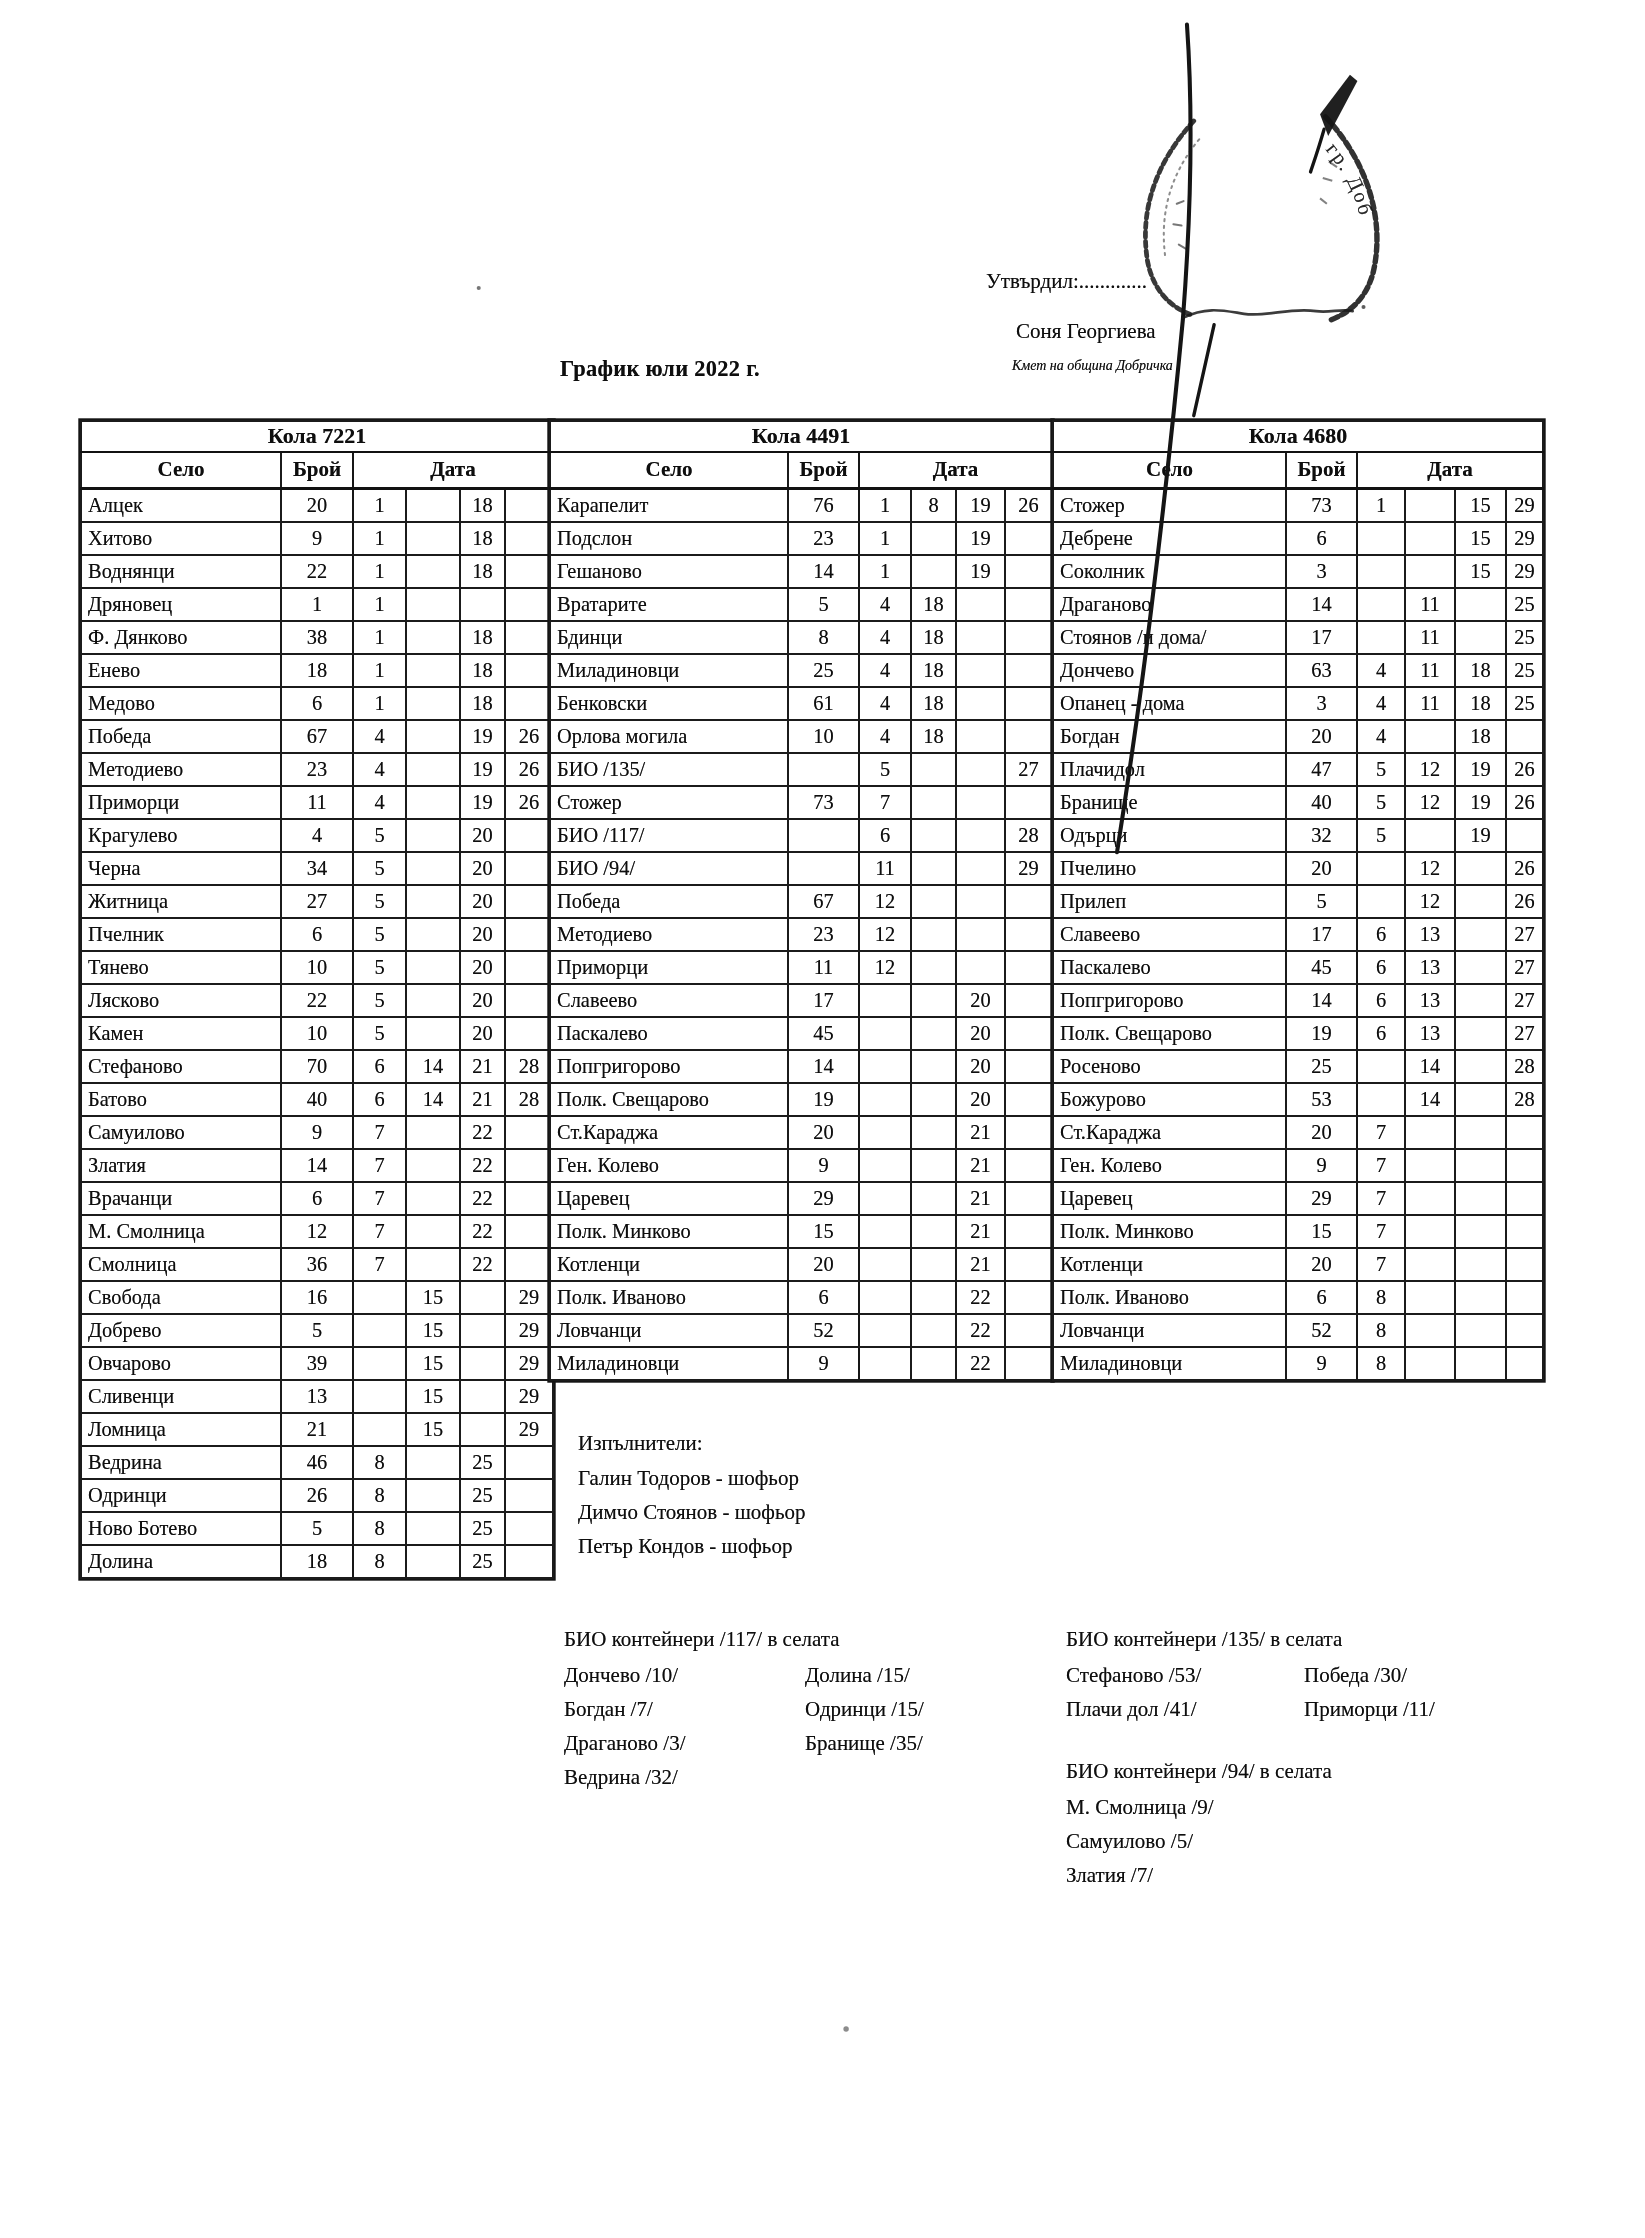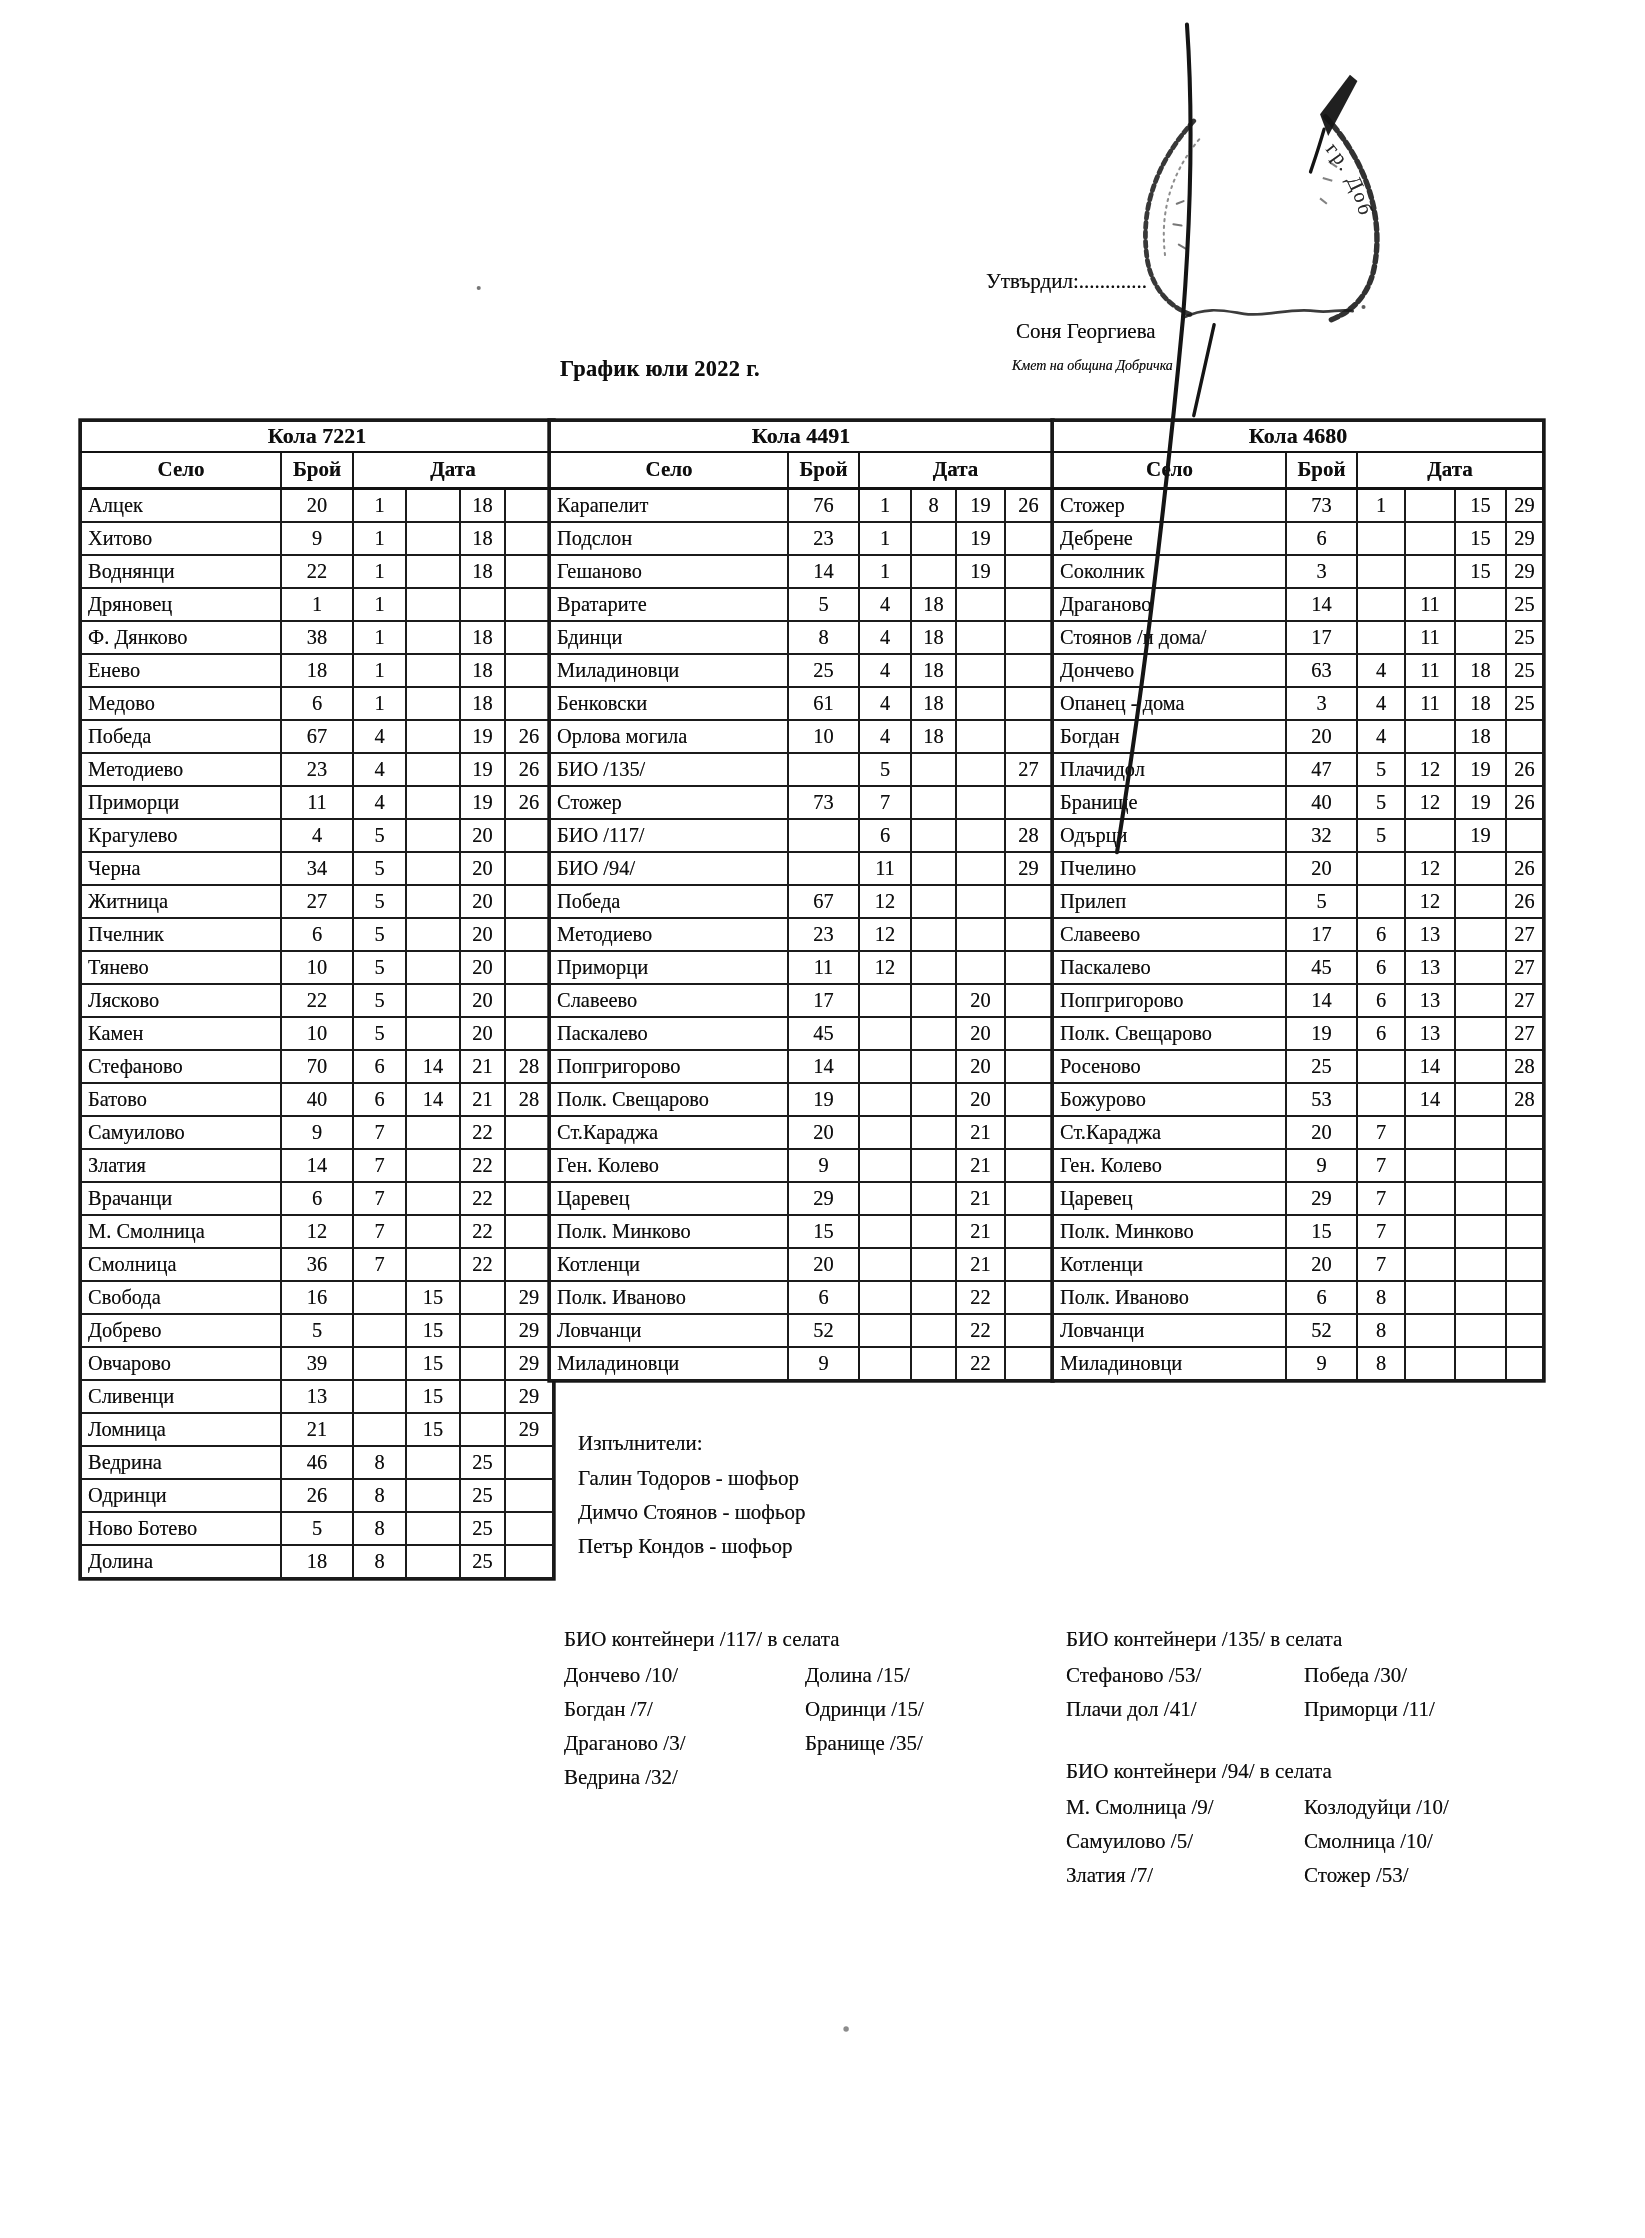--- a/index.html
+++ b/index.html
@@ -857,25 +857,20 @@
   </div>
 
   <div class="abs bio bio94">
     <div class="sec-title">БИО контейнери /94/ в селата</div>
     <div class="cols">
       <div class="col l">
           <div class="li">М. Смолница /9/</div>
           <div class="li">Самуилово /5/</div>
           <div class="li">Златия /7/</div>
         </div>
-      <div class="col r">
-          <div class="li">Козлодуйци /10/</div>
-          <div class="li">Смолница /10/</div>
-          <div class="li">Стожер /53/</div>
-        </div>
     </div>
   </div>
 
   <svg class="ink" width="1646" height="2239" viewBox="0 0 2424 3297">
 
     <g stroke="#1c1c1c" fill="none" stroke-linecap="round">
       <path d="M 1758,178 C 1700,242 1678,312 1690,385 C 1698,426 1722,451 1753,463" stroke-width="7" stroke-dasharray="8 6" opacity="0.88"></path>
       <path d="M 1766,205 C 1722,258 1708,316 1716,378" stroke-width="3" stroke-dasharray="3 7" opacity="0.5"></path>
       <path d="M 1733,300 l 10,-4 M 1728,330 l 12,2 M 1736,360 l 10,6" stroke-width="3" opacity="0.6"></path>
     </g>

